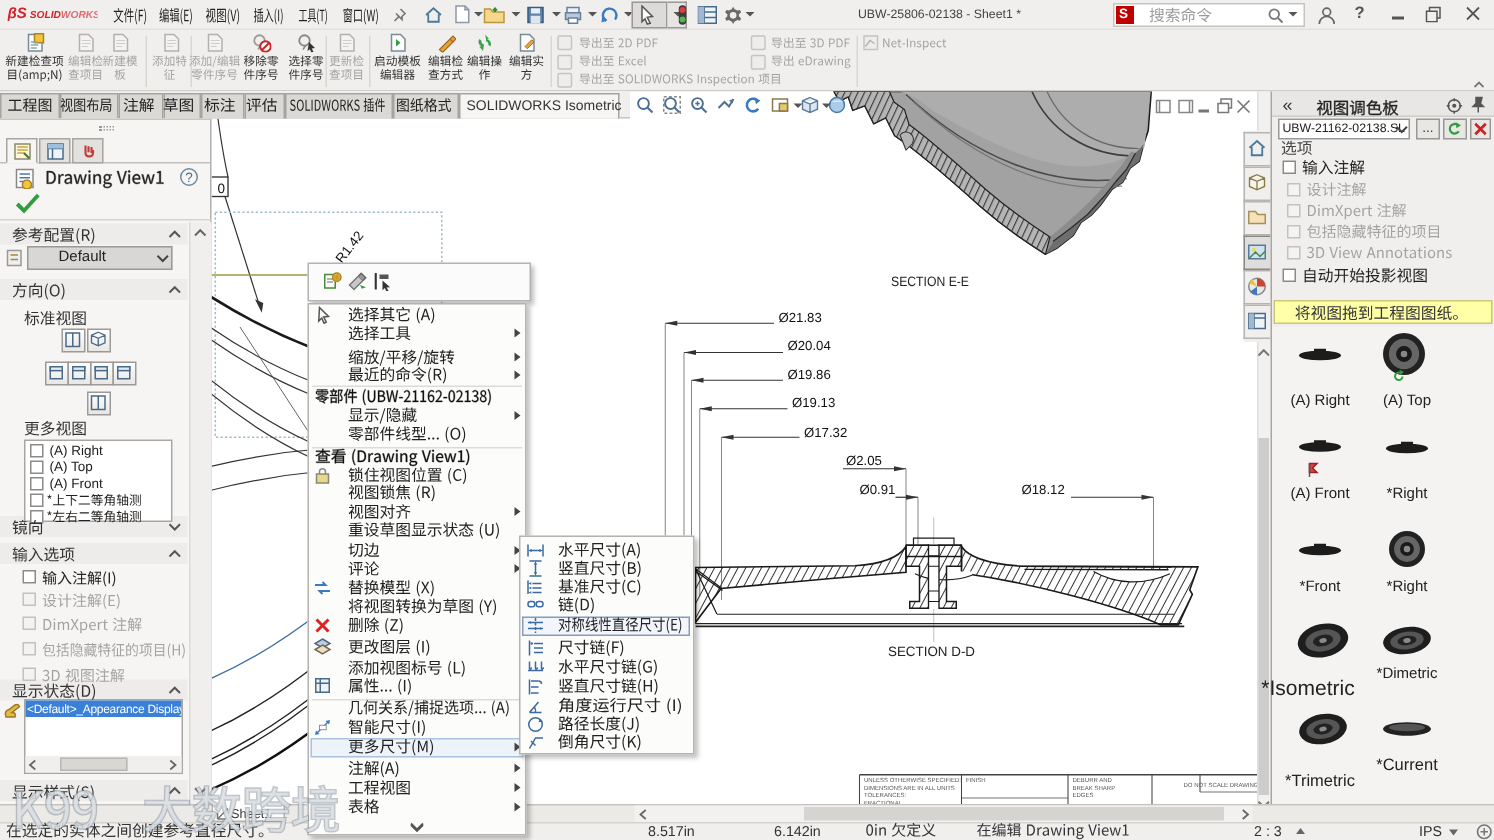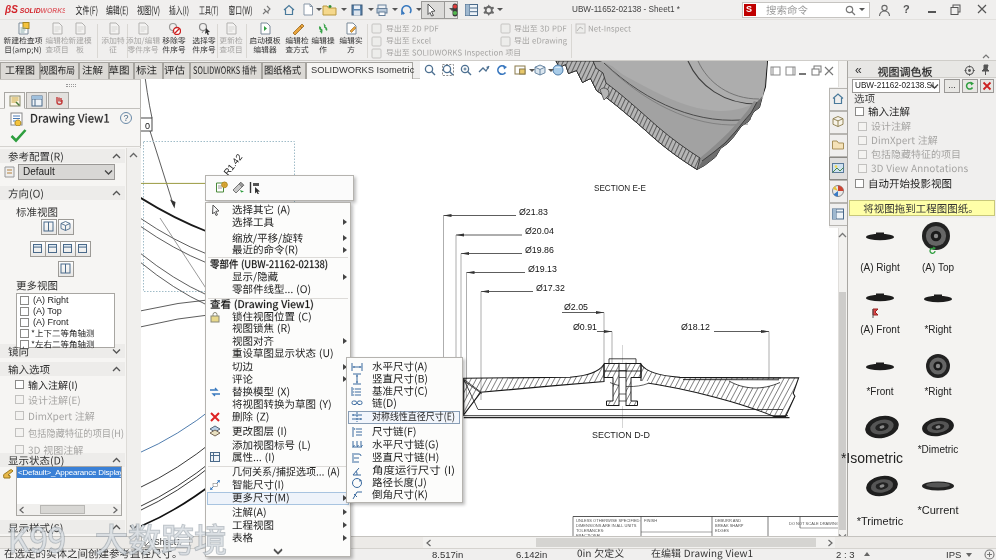--- a/index.html
+++ b/index.html
@@ -70,21 +70,21 @@
   </svg>
 <svg class="a" style="left:465px;top:4px" width="13" height="12" viewBox="0 0 13 12">
     <rect x="0.5" y="0.5" width="12" height="11" fill="#eef3f8" stroke="#4a6a8a"></rect>
     <path d="M4.5 0.5 V11.5 M0.5 4 H13 M0.5 7.7 H13" stroke="#4a6a8a"></path>
     <rect x="0.5" y="0.5" width="4" height="11" fill="#9fb8cf"></rect>
   </svg>
 <svg class="a" style="left:483px;top:4px" width="12" height="12" viewBox="0 0 12 12">
     <path d="M6 0.5 L7 2.2 A4 4 0 0 1 8.8 3.2 L10.8 2.8 L11.5 4.5 L10 5.8 A4 4 0 0 1 10 7.2 L11.5 8.5 L10.8 10.2 L8.8 9.8 A4 4 0 0 1 7 10.8 L6 12.5 L5 10.8 A4 4 0 0 1 3.2 9.8 L1.2 10.2 L0.5 8.5 L2 7.2 A4 4 0 0 1 2 5.8 L0.5 4.5 L1.2 2.8 L3.2 3.2 A4 4 0 0 1 5 2.2 Z M6 4.2 A2.3 2.3 0 1 0 6 8.8 A2.3 2.3 0 1 0 6 4.2" fill="#6a6a6a" fill-rule="evenodd" transform="scale(0.96)"></path>
   </svg>
 <div class="a" style="left:497px;top:8px;width:0;height:0;border-top:3.5px solid #555;border-left:3px solid transparent;border-right:3px solid transparent"></div>
-<div class="a" style="left:572px;top:5px;width:108px;height:11px;font-size:8.2px;color:#444;text-align:center;white-space:nowrap">UBW-11652-02138 - Sheet1 *</div>
+<div class="a" style="left:572px;top:5px;width:108px;height:11px;font-size:8.2px;color:#444;text-align:center;white-space:nowrap">UBW-25806-02138 - Sheet1 *</div>
 <div class="a" style="left:742px;top:2px;width:128px;height:16px;background:#fff;border:1px solid #c6c4c1"></div>
 <div class="a" style="left:744px;top:4px;width:12px;height:12px;background:#c00000"></div>
 <div class="a" style="left:746px;top:4px;color:#fff;font-size:9px;font-weight:bold">S</div>
 <svg class="a" style="left:845px;top:5px" width="11" height="11" viewBox="0 0 11 11">
     <circle cx="4.5" cy="4.5" r="3.2" fill="none" stroke="#777" stroke-width="1.2"></circle>
     <path d="M7 7 L10 10" stroke="#777" stroke-width="1.2"></path>
   </svg>
 <div class="a" style="left:859px;top:8px;width:0;height:0;border-top:3.5px solid #555;border-left:3px solid transparent;border-right:3px solid transparent"></div>
 <svg class="a" style="left:878px;top:4px" width="13" height="13" viewBox="0 0 13 13">
     <circle cx="6.5" cy="4" r="2.6" fill="none" stroke="#666" stroke-width="1.1"></circle>
@@ -406,21 +406,21 @@
 <svg class="a" style="left:112px;top:457px" width="9" height="7" viewBox="0 0 9 7">
     <path d="M1 5 L4.5 1.5 L8 5" fill="none" stroke="#555" stroke-width="1.3"></path>
   </svg>
 <svg class="a" style="left:112px;top:524px" width="9" height="7" viewBox="0 0 9 7">
     <path d="M1 5 L4.5 1.5 L8 5" fill="none" stroke="#555" stroke-width="1.3"></path>
   </svg>
 <svg class="a" style="left:3px;top:165px" width="13" height="14" viewBox="0 0 13 14">
     <path d="M2 2 h9 v10 h-9 Z" fill="#eee" stroke="#999"></path>
     <path d="M4 5 h5 M4 8 h5" stroke="#b5803a"></path>
   </svg>
-<div class="a" style="left:18px;top:164px;width:97px;height:16px;background:#d8d7d5;border:1px solid #9a9896;font-size:10px;color:#222;line-height:14px;padding-left:4px">Default</div>
+<div class="a" style="left:18px;top:164px;width:97px;height:16px;background:#d8d7d5;border:1px solid #9a9896;font-size:10px;color:#222;line-height:14px;padding-left:20px">Default</div>
 <svg class="a" style="left:104px;top:169px" width="9" height="7" viewBox="0 0 9 7">
     <path d="M1 1.5 L4.5 5 L8 1.5" fill="none" stroke="#444" stroke-width="1.3"></path>
   </svg>
 <div class="vbtn" style="left:41px;top:219px"></div>
 <div class="vbtn" style="left:58px;top:219px"></div>
 <div class="vbtn" style="left:30px;top:241px"></div>
 <div class="vbtn" style="left:45px;top:241px"></div>
 <div class="vbtn" style="left:60px;top:241px"></div>
 <div class="vbtn" style="left:75px;top:241px"></div>
 <div class="vbtn" style="left:58px;top:261px"></div>

